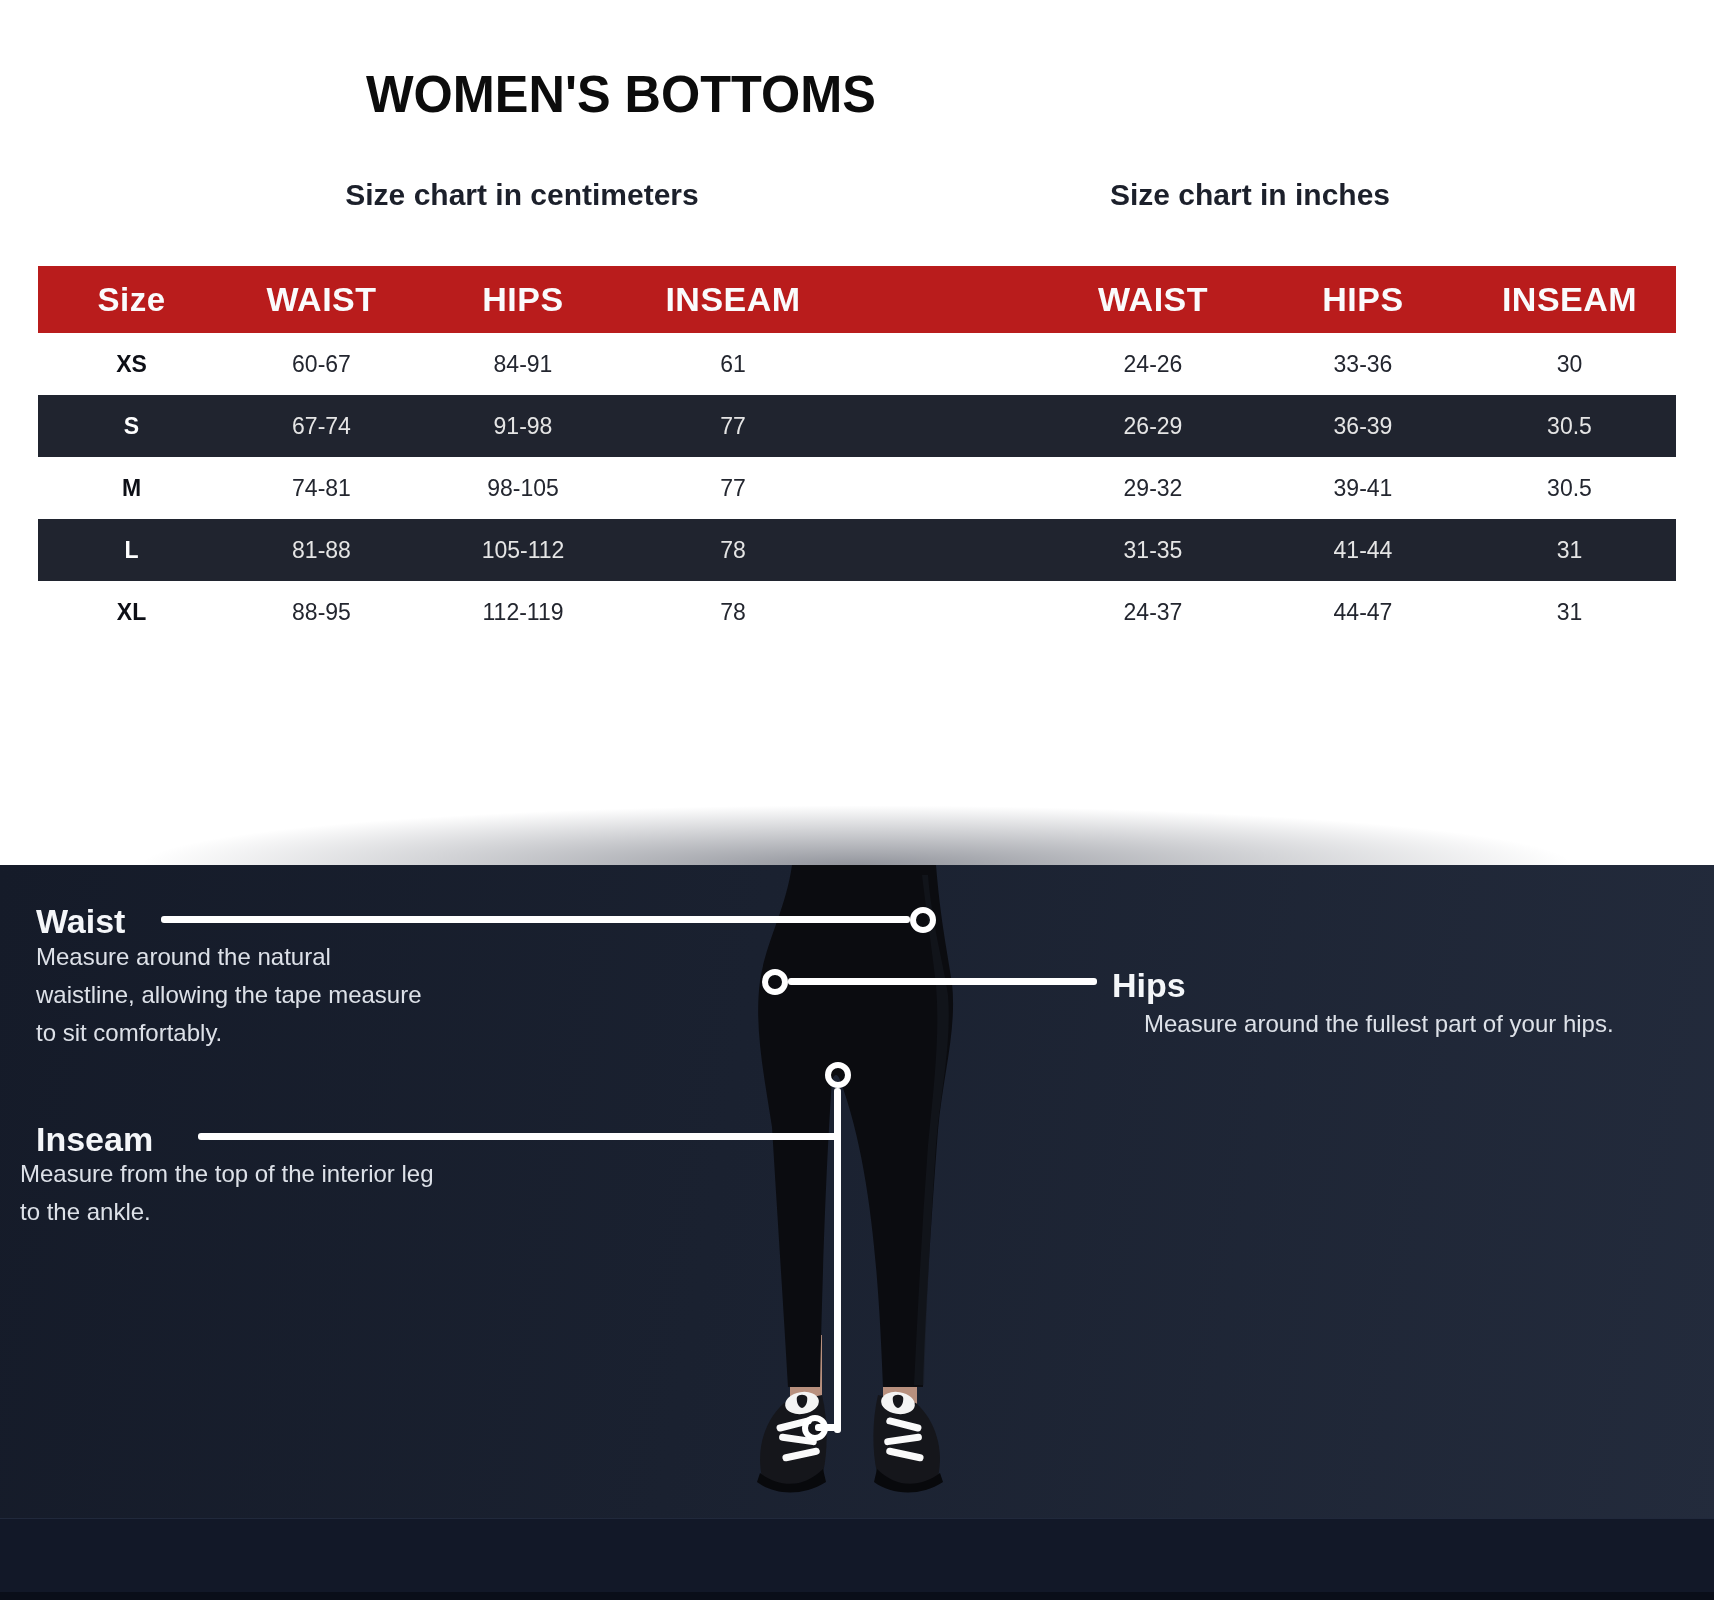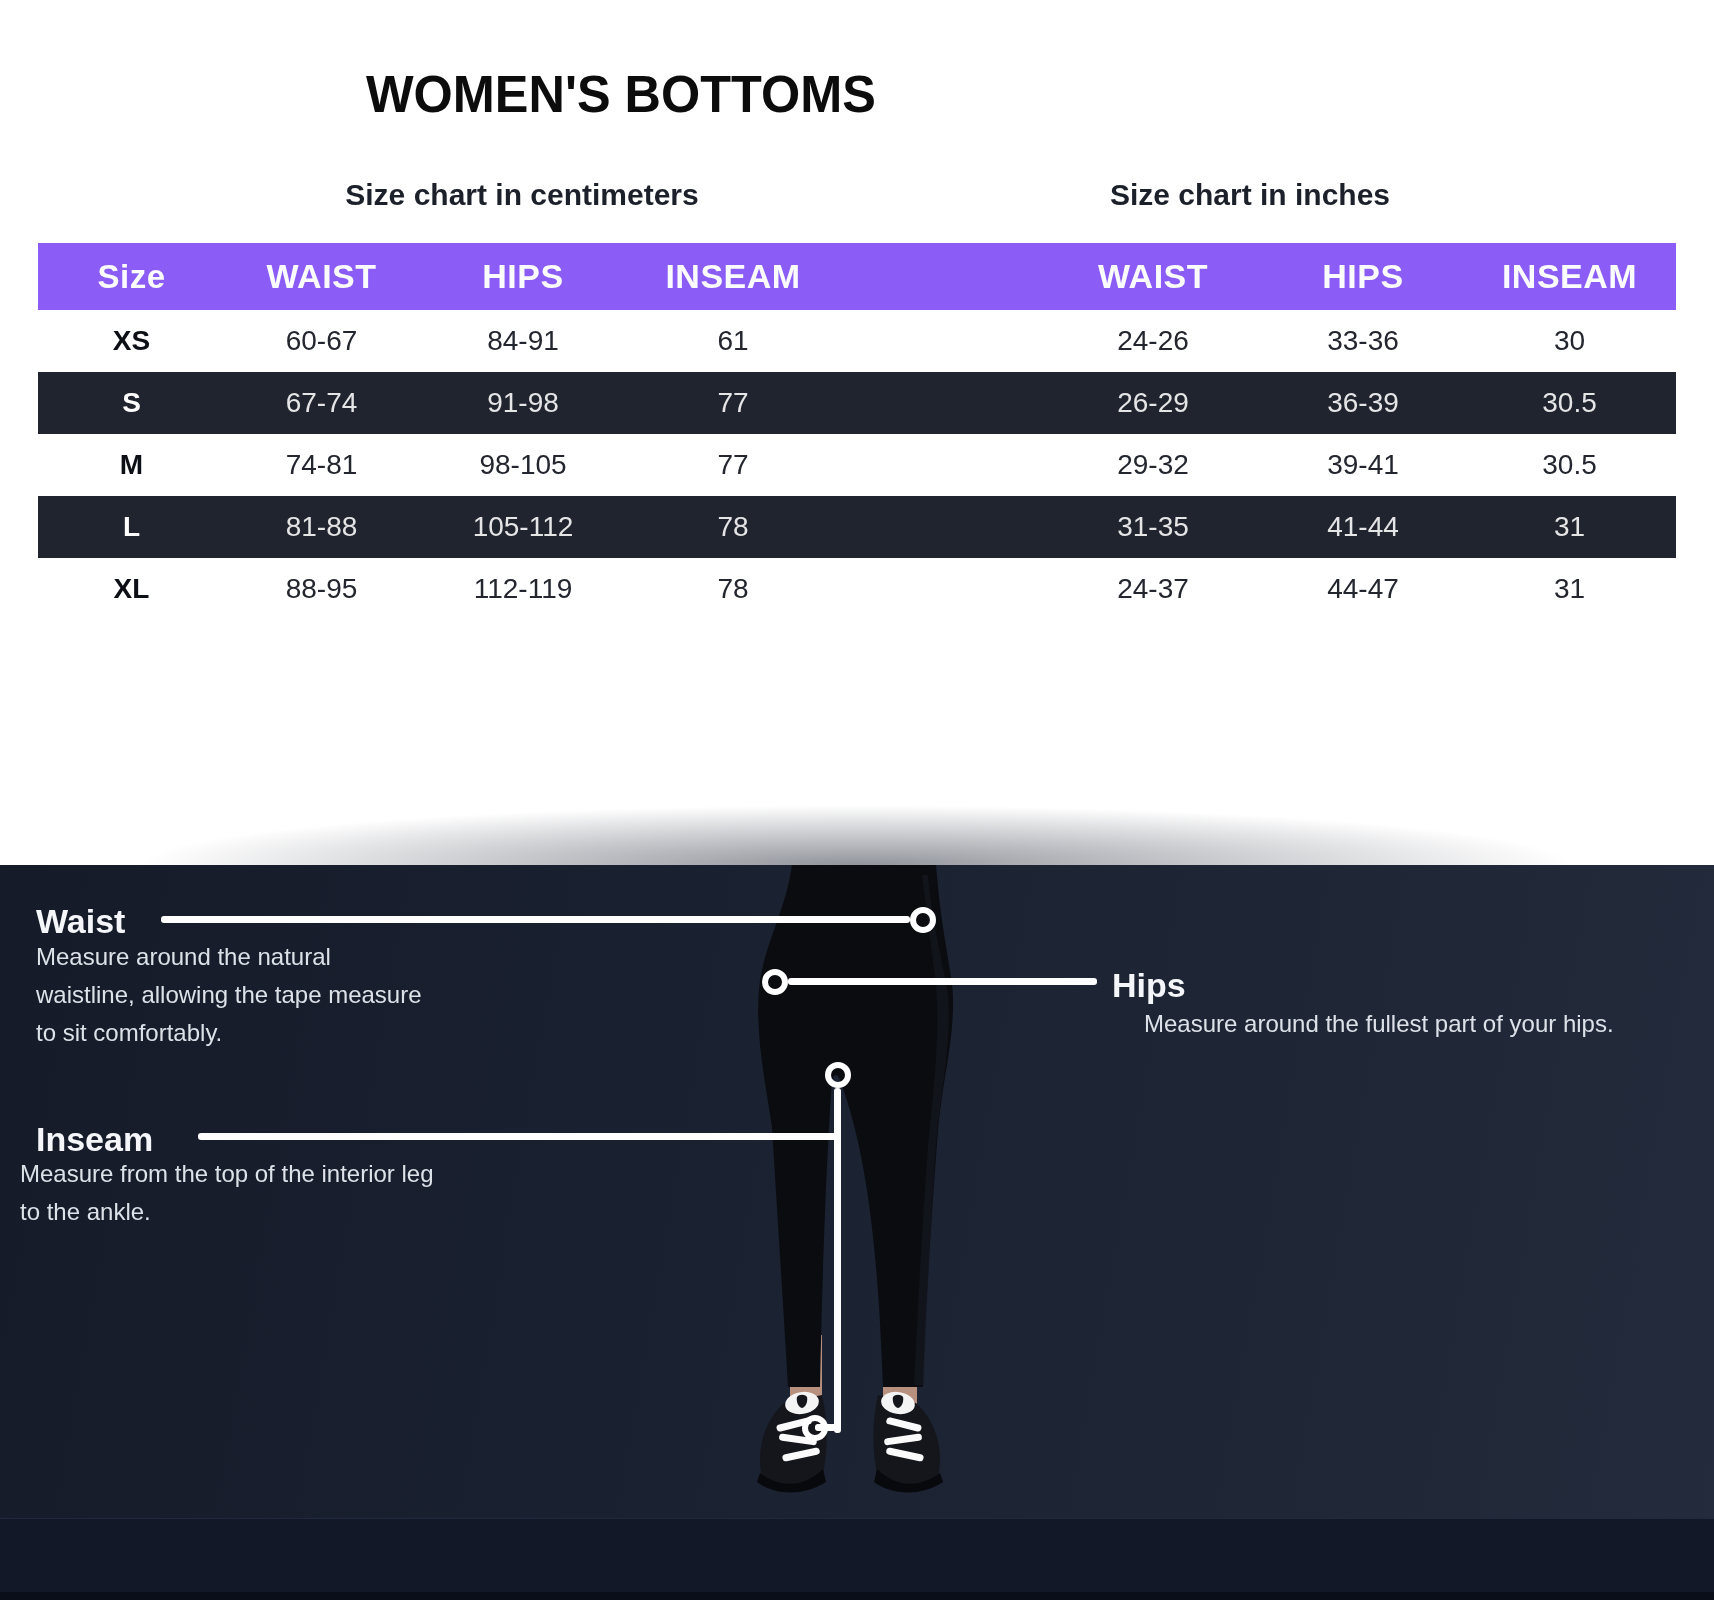--- a/index.html
+++ b/index.html
@@ -22,24 +22,24 @@
   
   .chart-title{position:absolute;top:178px;font-size:30px;font-weight:700;color:#1c202b;
                transform:translateX(-50%);white-space:nowrap;}
   .chart-title.cm{left:503px;margin-left:19px;}
   .chart-title.inch{left:1250px;}
 
   
   .size-table{position:absolute;left:38px;top:243px;width:1638px;}
   .trow{display:grid;grid-template-columns:187px 193px 210px 210px 205px 220px 200px 213px;
         align-items:center;}
-  .trow.head{height:67px;background:#8b5cf6;}
+  .trow.head{height:67px;background:#b91c1c;margin-top:23px;}
   .trow.body{height:62px;}
   .trow.body.dark{background:#20242f;}
-  .tcell{text-align:center;font-size:28px;color:#23262f;}
+  .tcell{text-align:center;font-size:23px;color:#23262f;}
   .trow.head .tcell{color:#fafbfc;font-weight:700;font-size:34px;letter-spacing:.5px;}
   .trow.head .tcell.size-h{font-size:33px;}
   .tcell.size-c{font-weight:700;color:#0d0f16;}
   .trow.body.dark .tcell{color:#e5e5e5;}
   .trow.body.dark .tcell.size-c{color:#ffffff;}
 
   
   .transition-shadow{position:absolute;left:0;top:786px;width:1714px;height:79px;
       background:radial-gradient(ellipse 58% 105% at 50% 100%,rgba(38,43,58,.50),rgba(38,43,58,0) 72%);}
 

